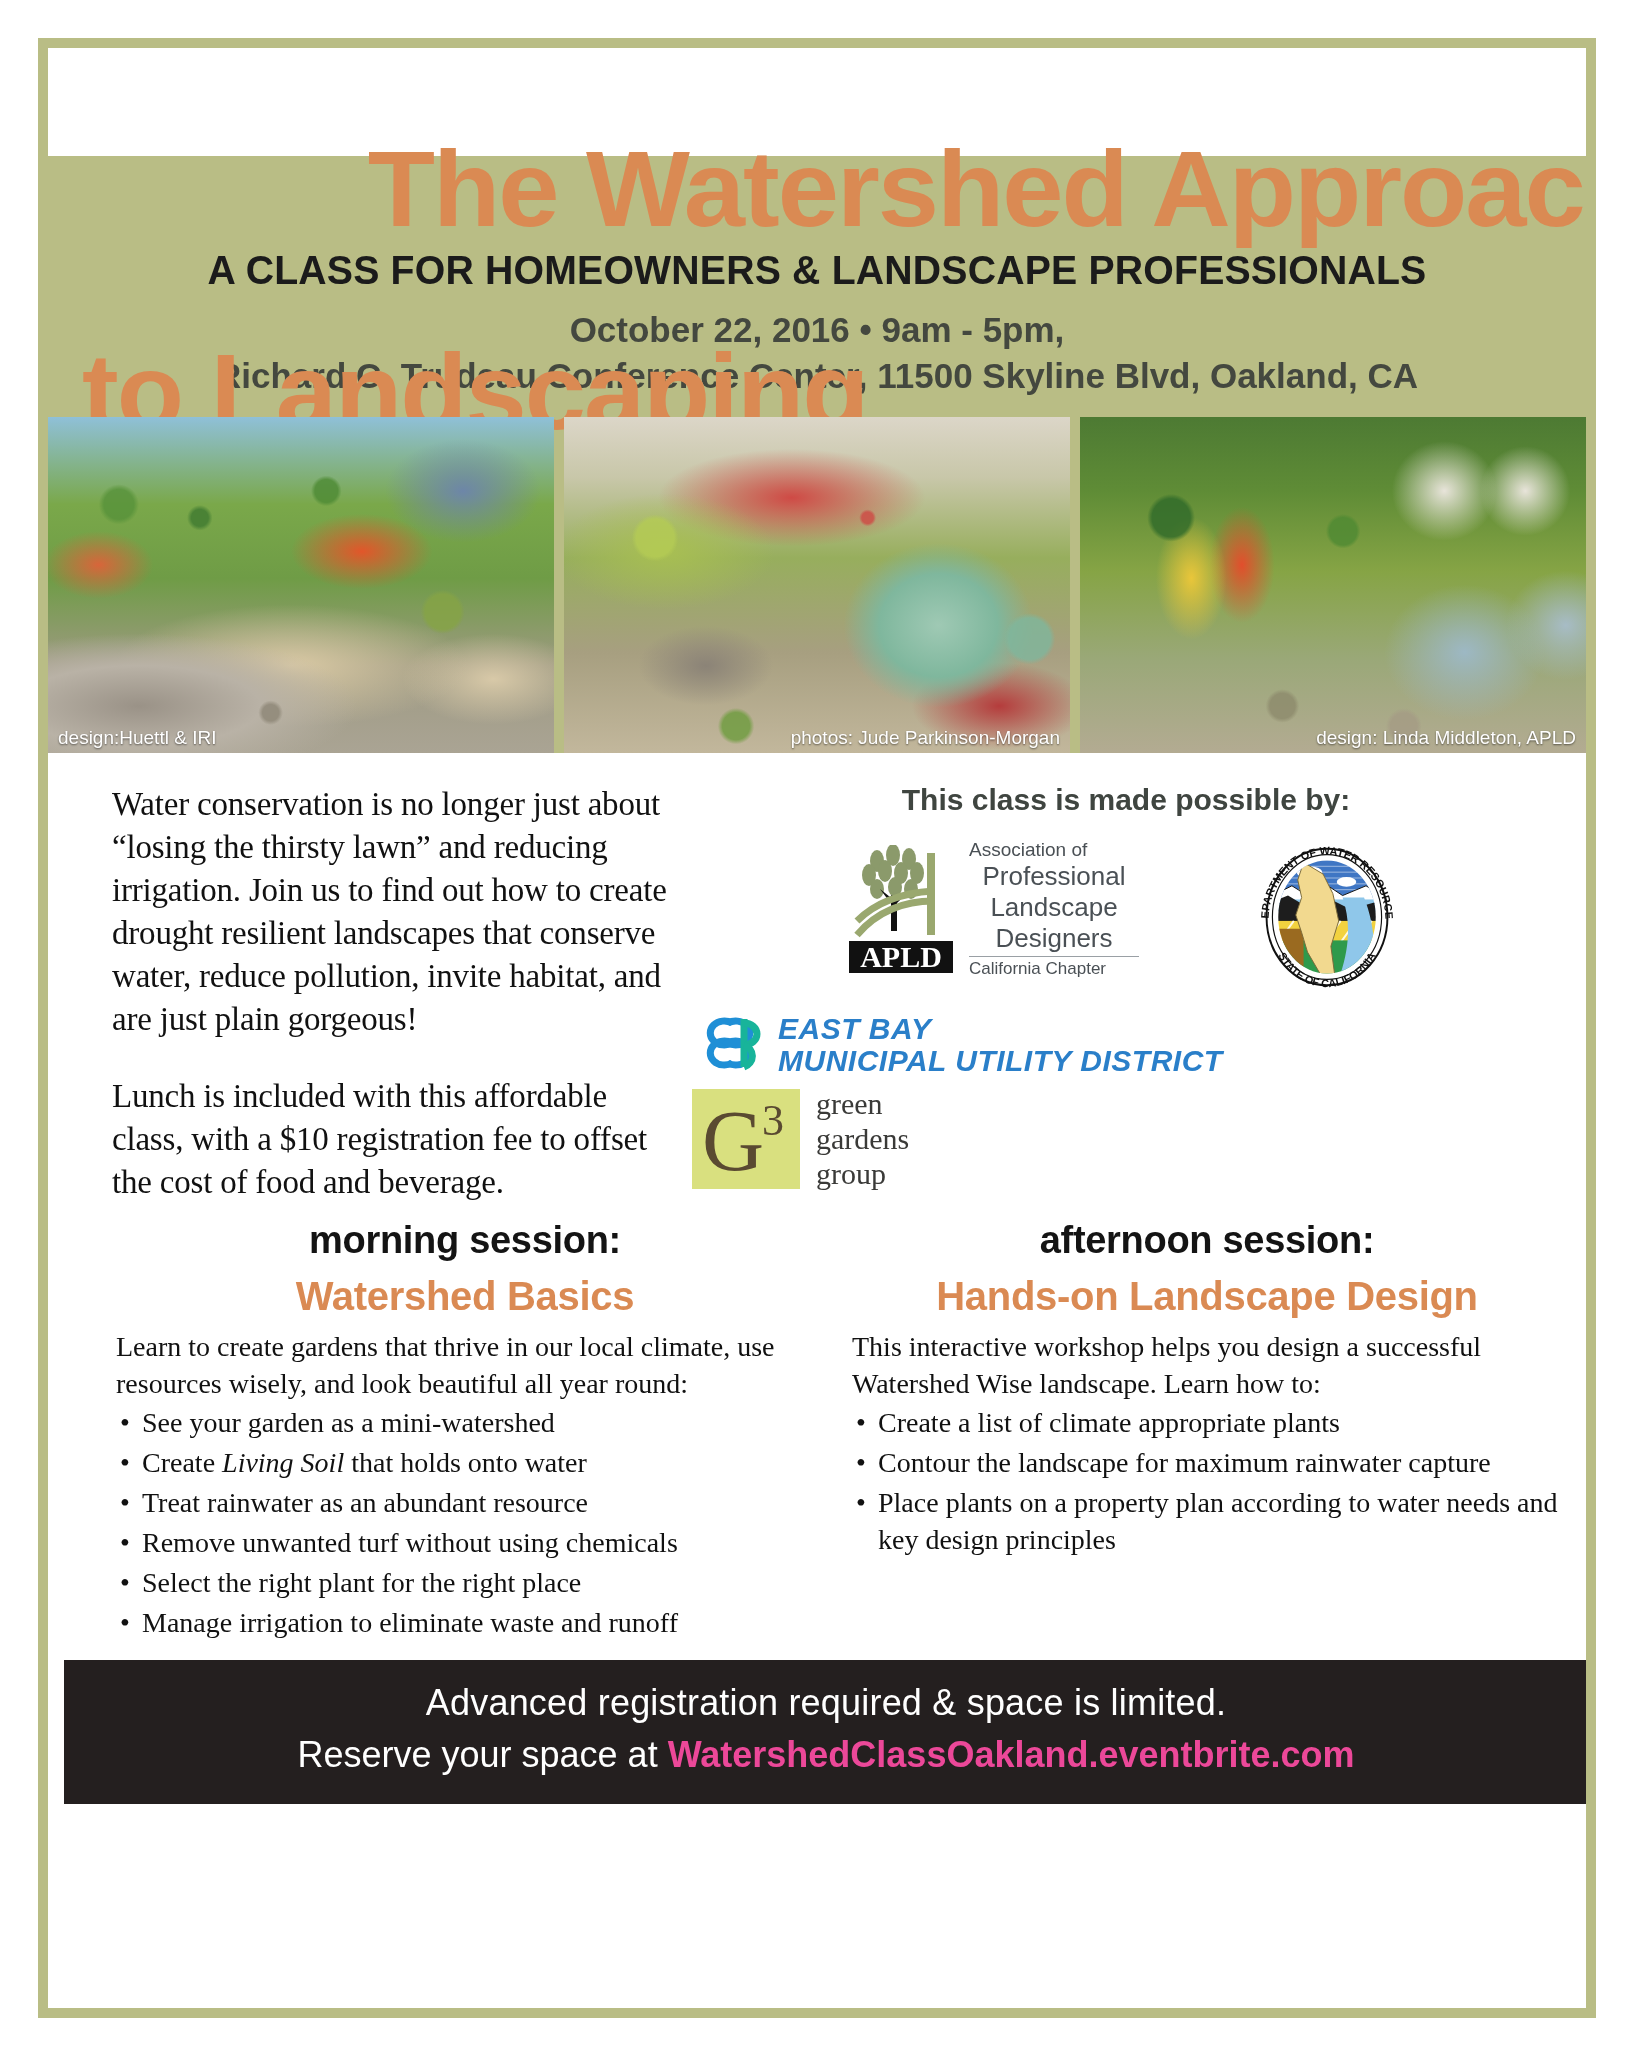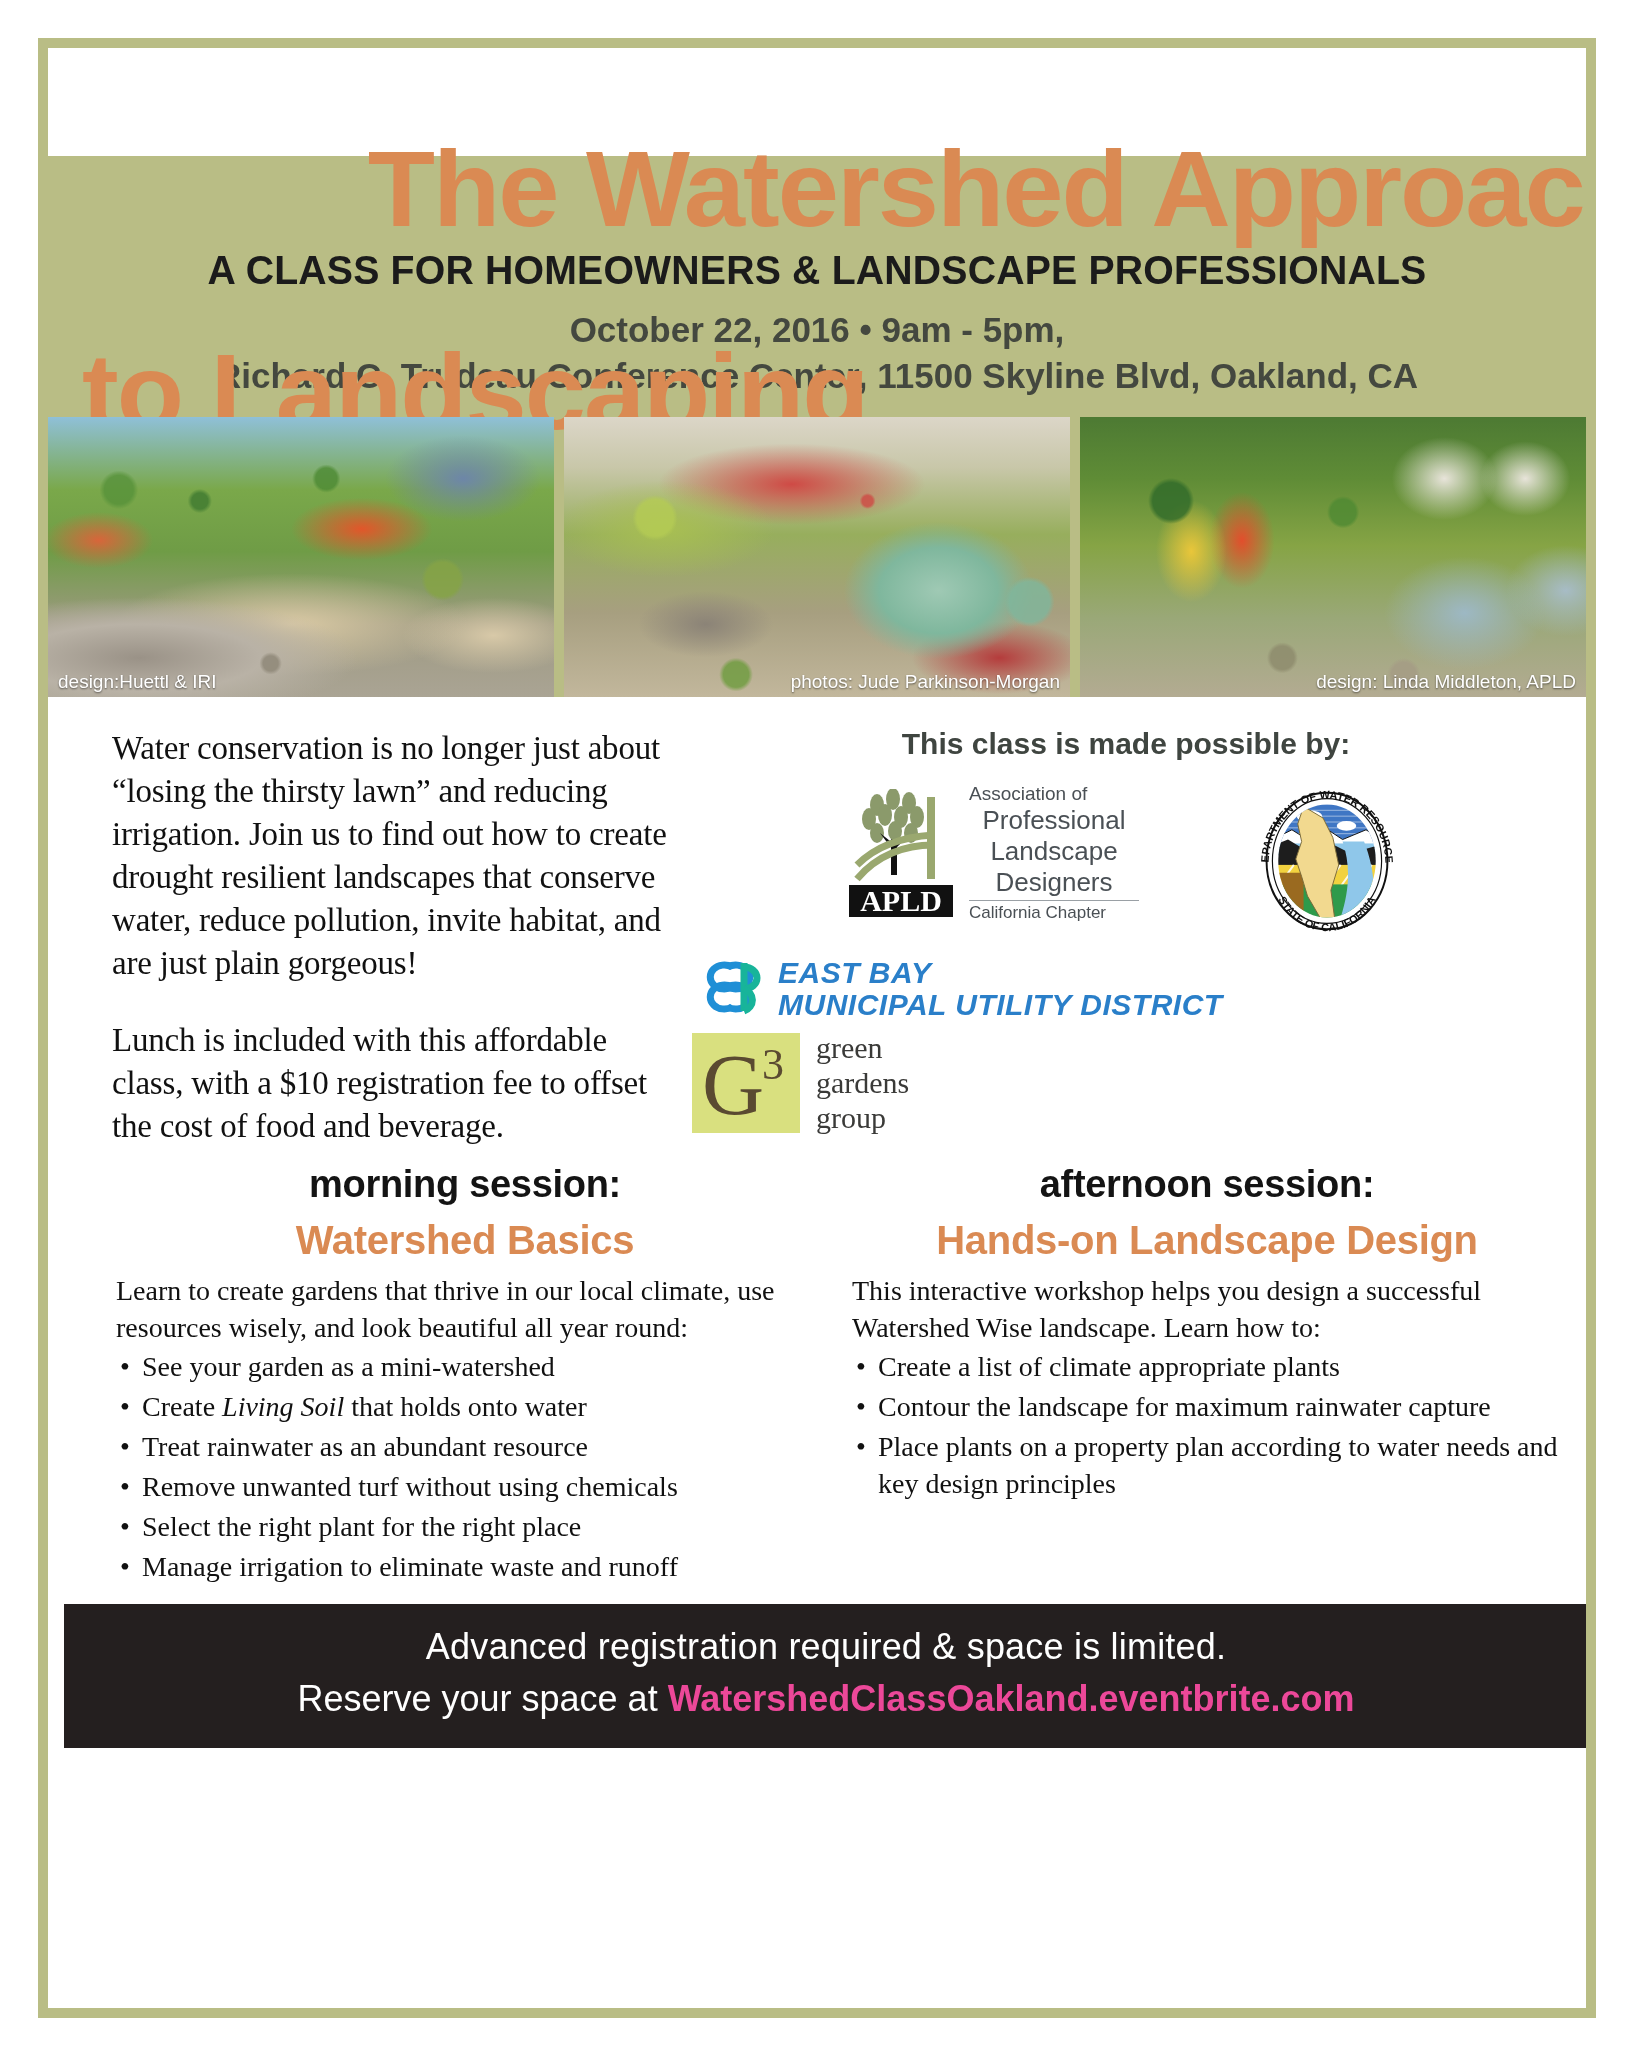--- a/index.html
+++ b/index.html
@@ -87,21 +87,21 @@
     line-height: 1.32;
     padding-bottom: 14px;
   }
 
   
   .photo-strip {
     display: flex;
     gap: 10px;
     padding: 0 0 0 0;
     background: #b9bd85;
-    height: 280px;
+    height: 336px;
   }
   .photo {
     position: relative;
     flex: 1;
     overflow: hidden;
     background: #7d9a52;
   }
   .photo .caption {
     position: absolute;
     bottom: 4px;

